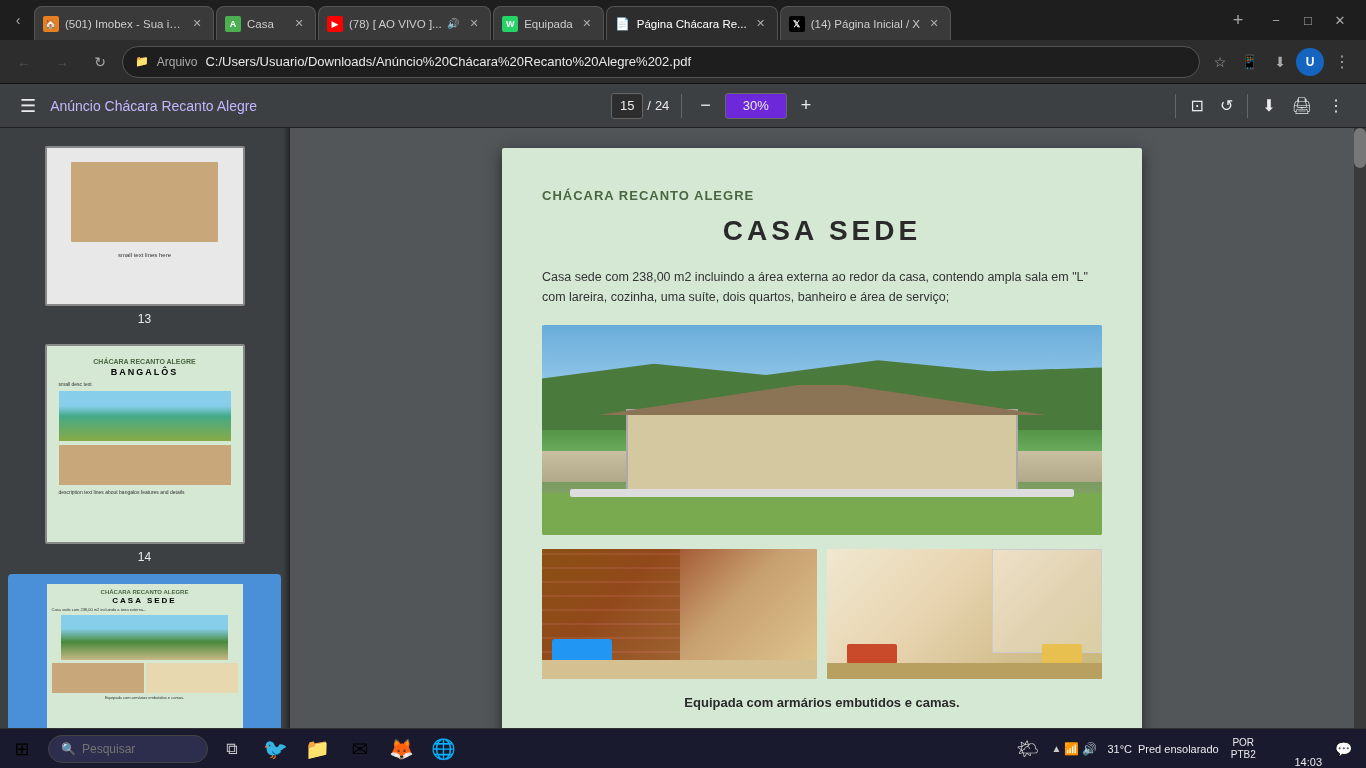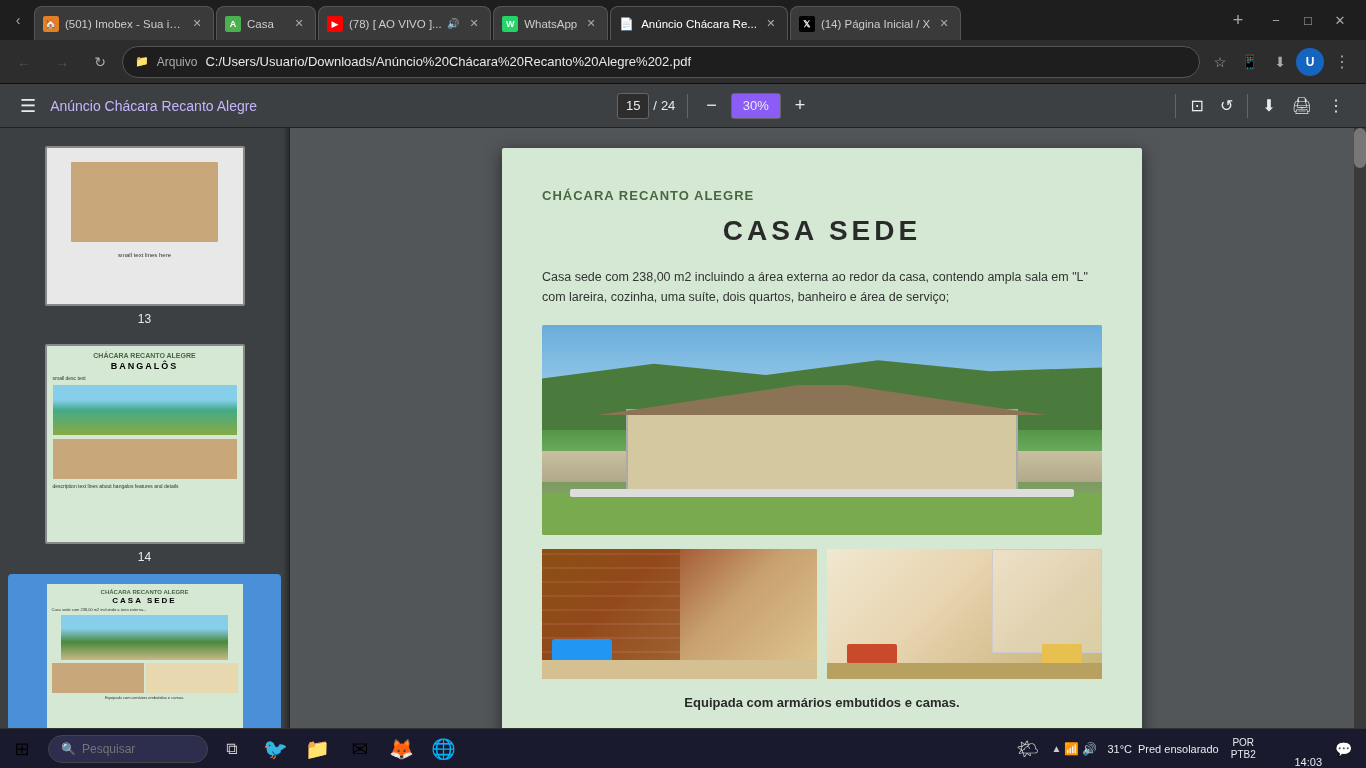--- a/index.html
+++ b/index.html
@@ -243,23 +243,23 @@
     .pdf-zoom-btn {
       background: transparent;
       border: none;
       color: #e8eaed;
       font-size: 18px;
       cursor: pointer;
       padding: 2px 6px;
       border-radius: 3px;
     }
     .pdf-zoom-display {
-      width: 50px;
+      width: 62px;
       height: 26px;
-      background: #8b5cf6;
+      background: #6d28d9;
       border: 1px solid #666;
       border-radius: 3px;
       color: #e8eaed;
       text-align: center;
       font-size: 13px;
     }
     .pdf-toolbar-right {
       display: flex;
       align-items: center;
       gap: 4px;
@@ -515,27 +515,27 @@
 
       <div class="tab">
         <span class="tab-favicon" style="background:#f00; color:#fff; font-size:9px;">▶</span>
         <span class="tab-title">(78) [ AO VIVO ]...</span>
         <span style="color:#aaa; font-size:10px;">🔊</span>
         <button class="tab-close">✕</button>
       </div>
 
       <div class="tab">
         <span class="tab-favicon" style="background:#25d366; color:#fff; font-size:9px; font-weight:bold;">W</span>
-        <span class="tab-title">WhatsApp</span>
+        <span class="tab-title">Equipada</span>
         <button class="tab-close">✕</button>
       </div>
 
       <div class="tab active">
         <span class="tab-favicon" style="color:#ccc; font-size:12px;">📄</span>
-        <span class="tab-title">Anúncio Chácara Re...</span>
+        <span class="tab-title">Página Chácara Re...</span>
         <button class="tab-close">✕</button>
       </div>
 
       <div class="tab">
         <span class="tab-favicon" style="background:#000; color:#fff; font-size:9px; font-weight:bold;">𝕏</span>
         <span class="tab-title">(14) Página Inicial / X</span>
         <button class="tab-close">✕</button>
       </div>
     </div>
 
@@ -606,21 +606,21 @@
           <div style="width:100%; height:100%; background:#e8e8e8; padding:6px; display:flex; flex-direction:column; align-items:center;">
             <div style="background:#c8a87a; width:80%; height:80px; margin: 8px auto; border-radius:1px;"></div>
             <div style="font-size:6px; color:#333; text-align:center; padding:2px;">small text lines here</div>
           </div>
         </div>
         <span class="thumb-page-num">13</span>
       </div>
 
       <div class="thumb-item">
         <div class="thumb-img" style="height:200px;">
-          <div style="width:100%; height:100%; background:#d4e8d4; padding:6px;">
+          <div style="width:100%; height:100%; background:#d4e8d4; padding:12px;">
             <div style="font-size:7px; color:#4a6741; font-weight:bold; text-align:center; margin-bottom:2px;">CHÁCARA RECANTO ALEGRE</div>
             <div style="font-size:9px; font-weight:bold; text-align:center; margin-bottom:4px; letter-spacing:2px;">BANGALÔS</div>
             <div style="font-size:5px; color:#333; margin-bottom:4px;">small desc text</div>
             <div style="background:linear-gradient(180deg,#87ceeb 30%,#4a8 50%,#8a4 100%); height:50px; width:100%; margin-bottom:4px;"></div>
             <div style="background:#c8a87a; height:40px; width:100%;"></div>
             <div style="font-size:5px; color:#333; margin-top:4px;">description text lines about bangalos features and details</div>
           </div>
         </div>
         <span class="thumb-page-num">14</span>
       </div>

